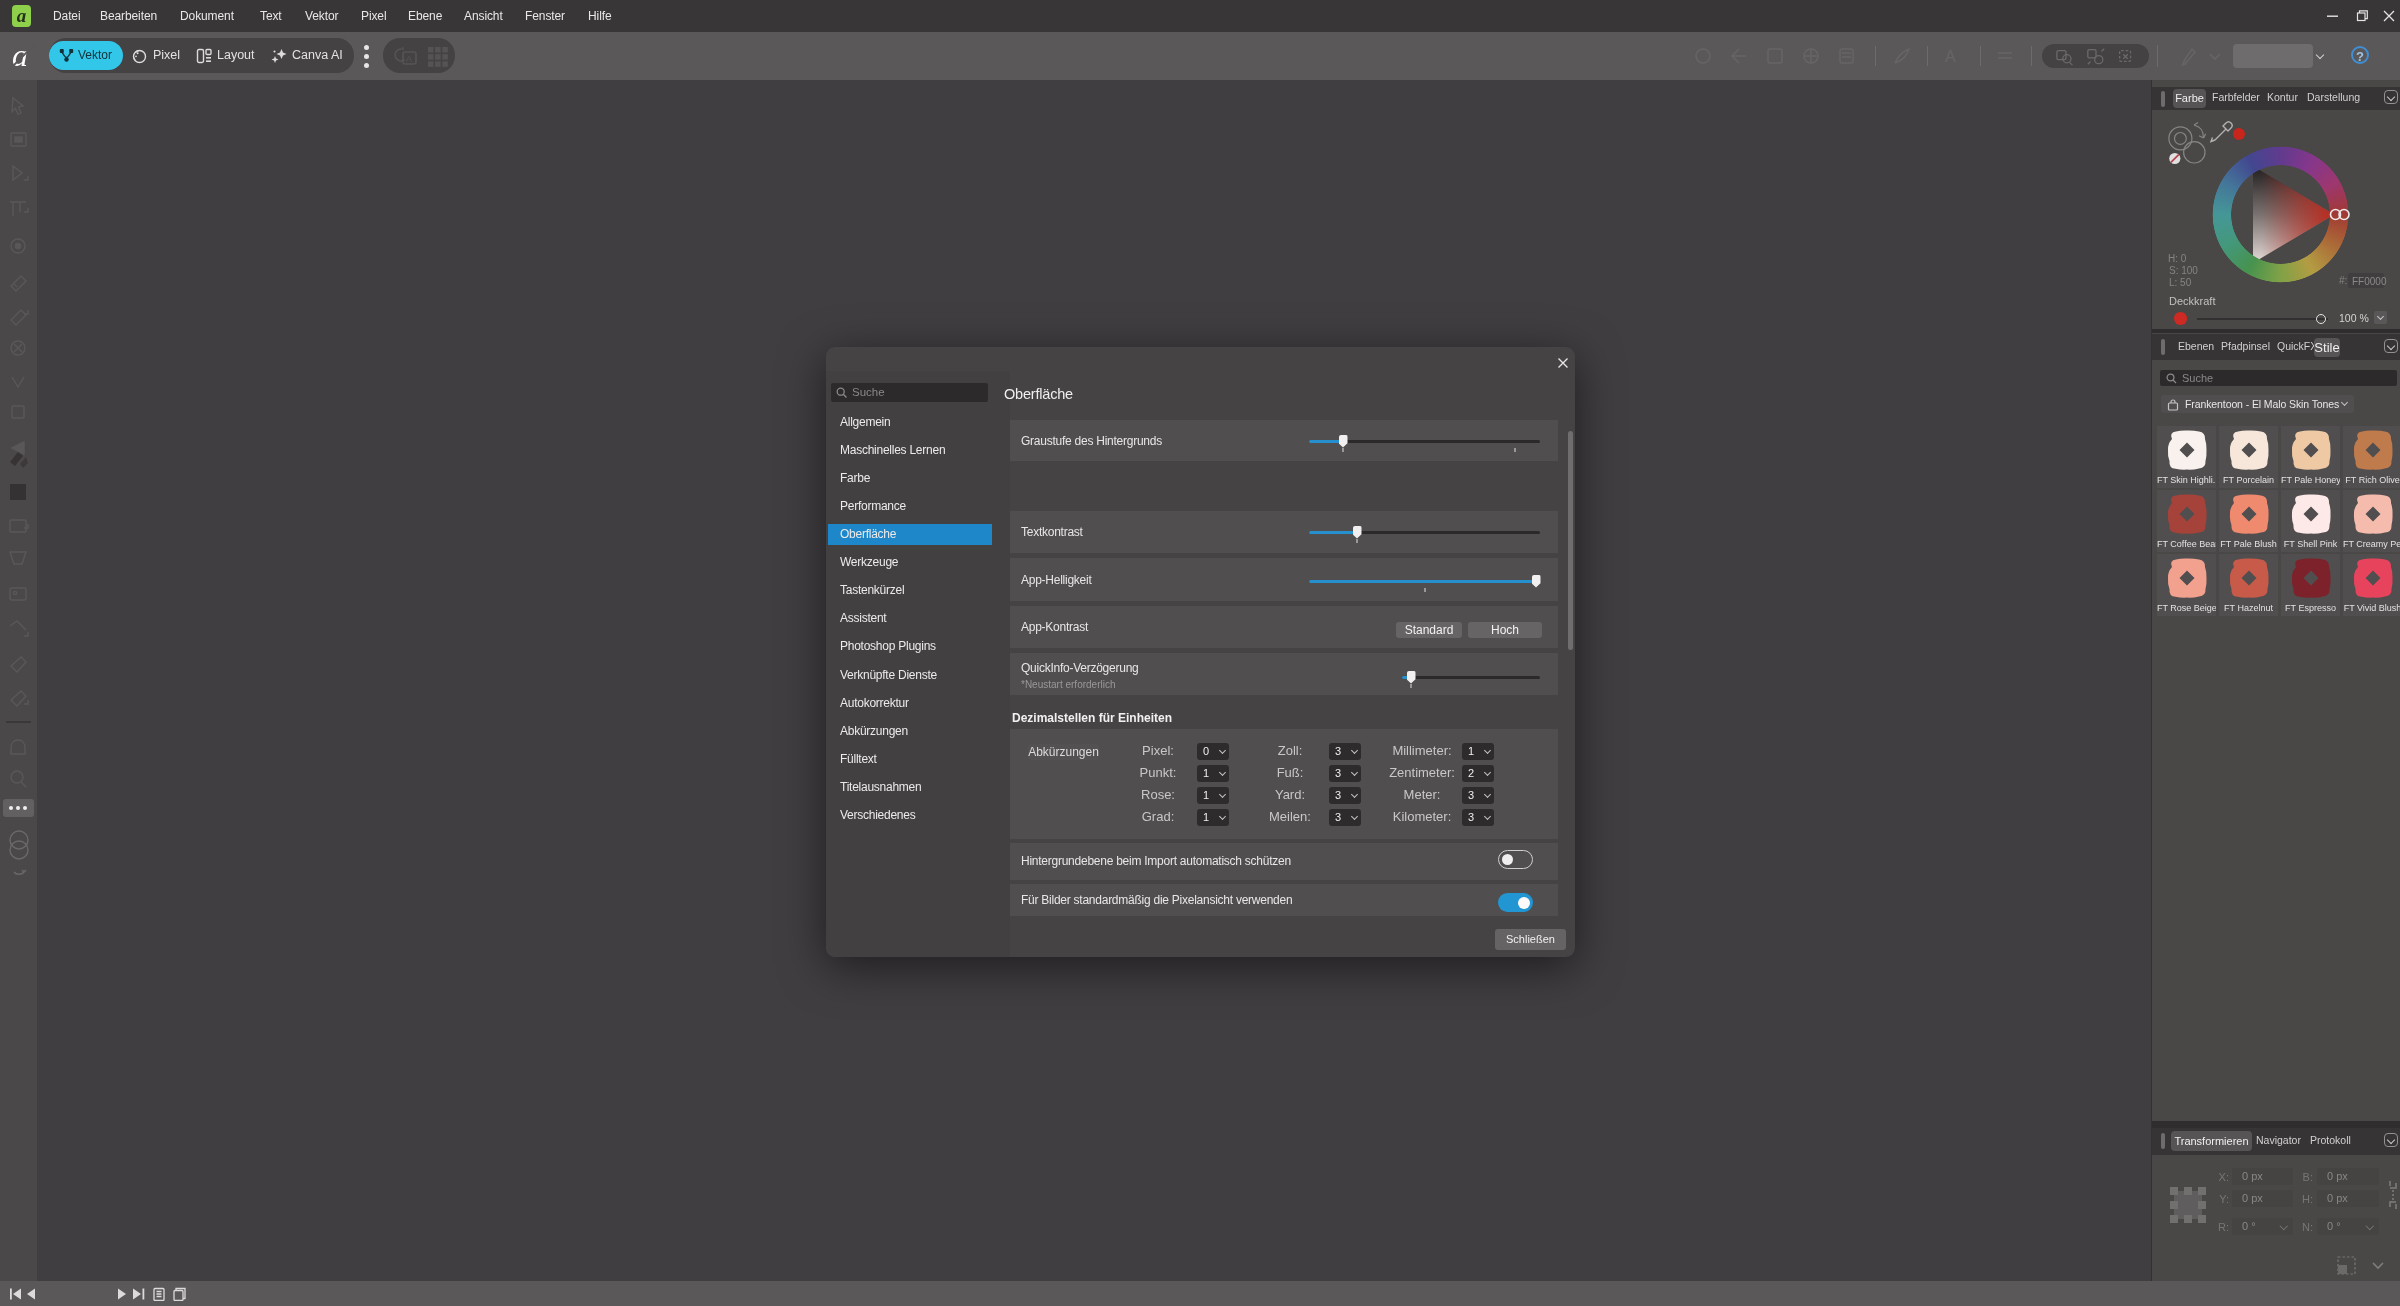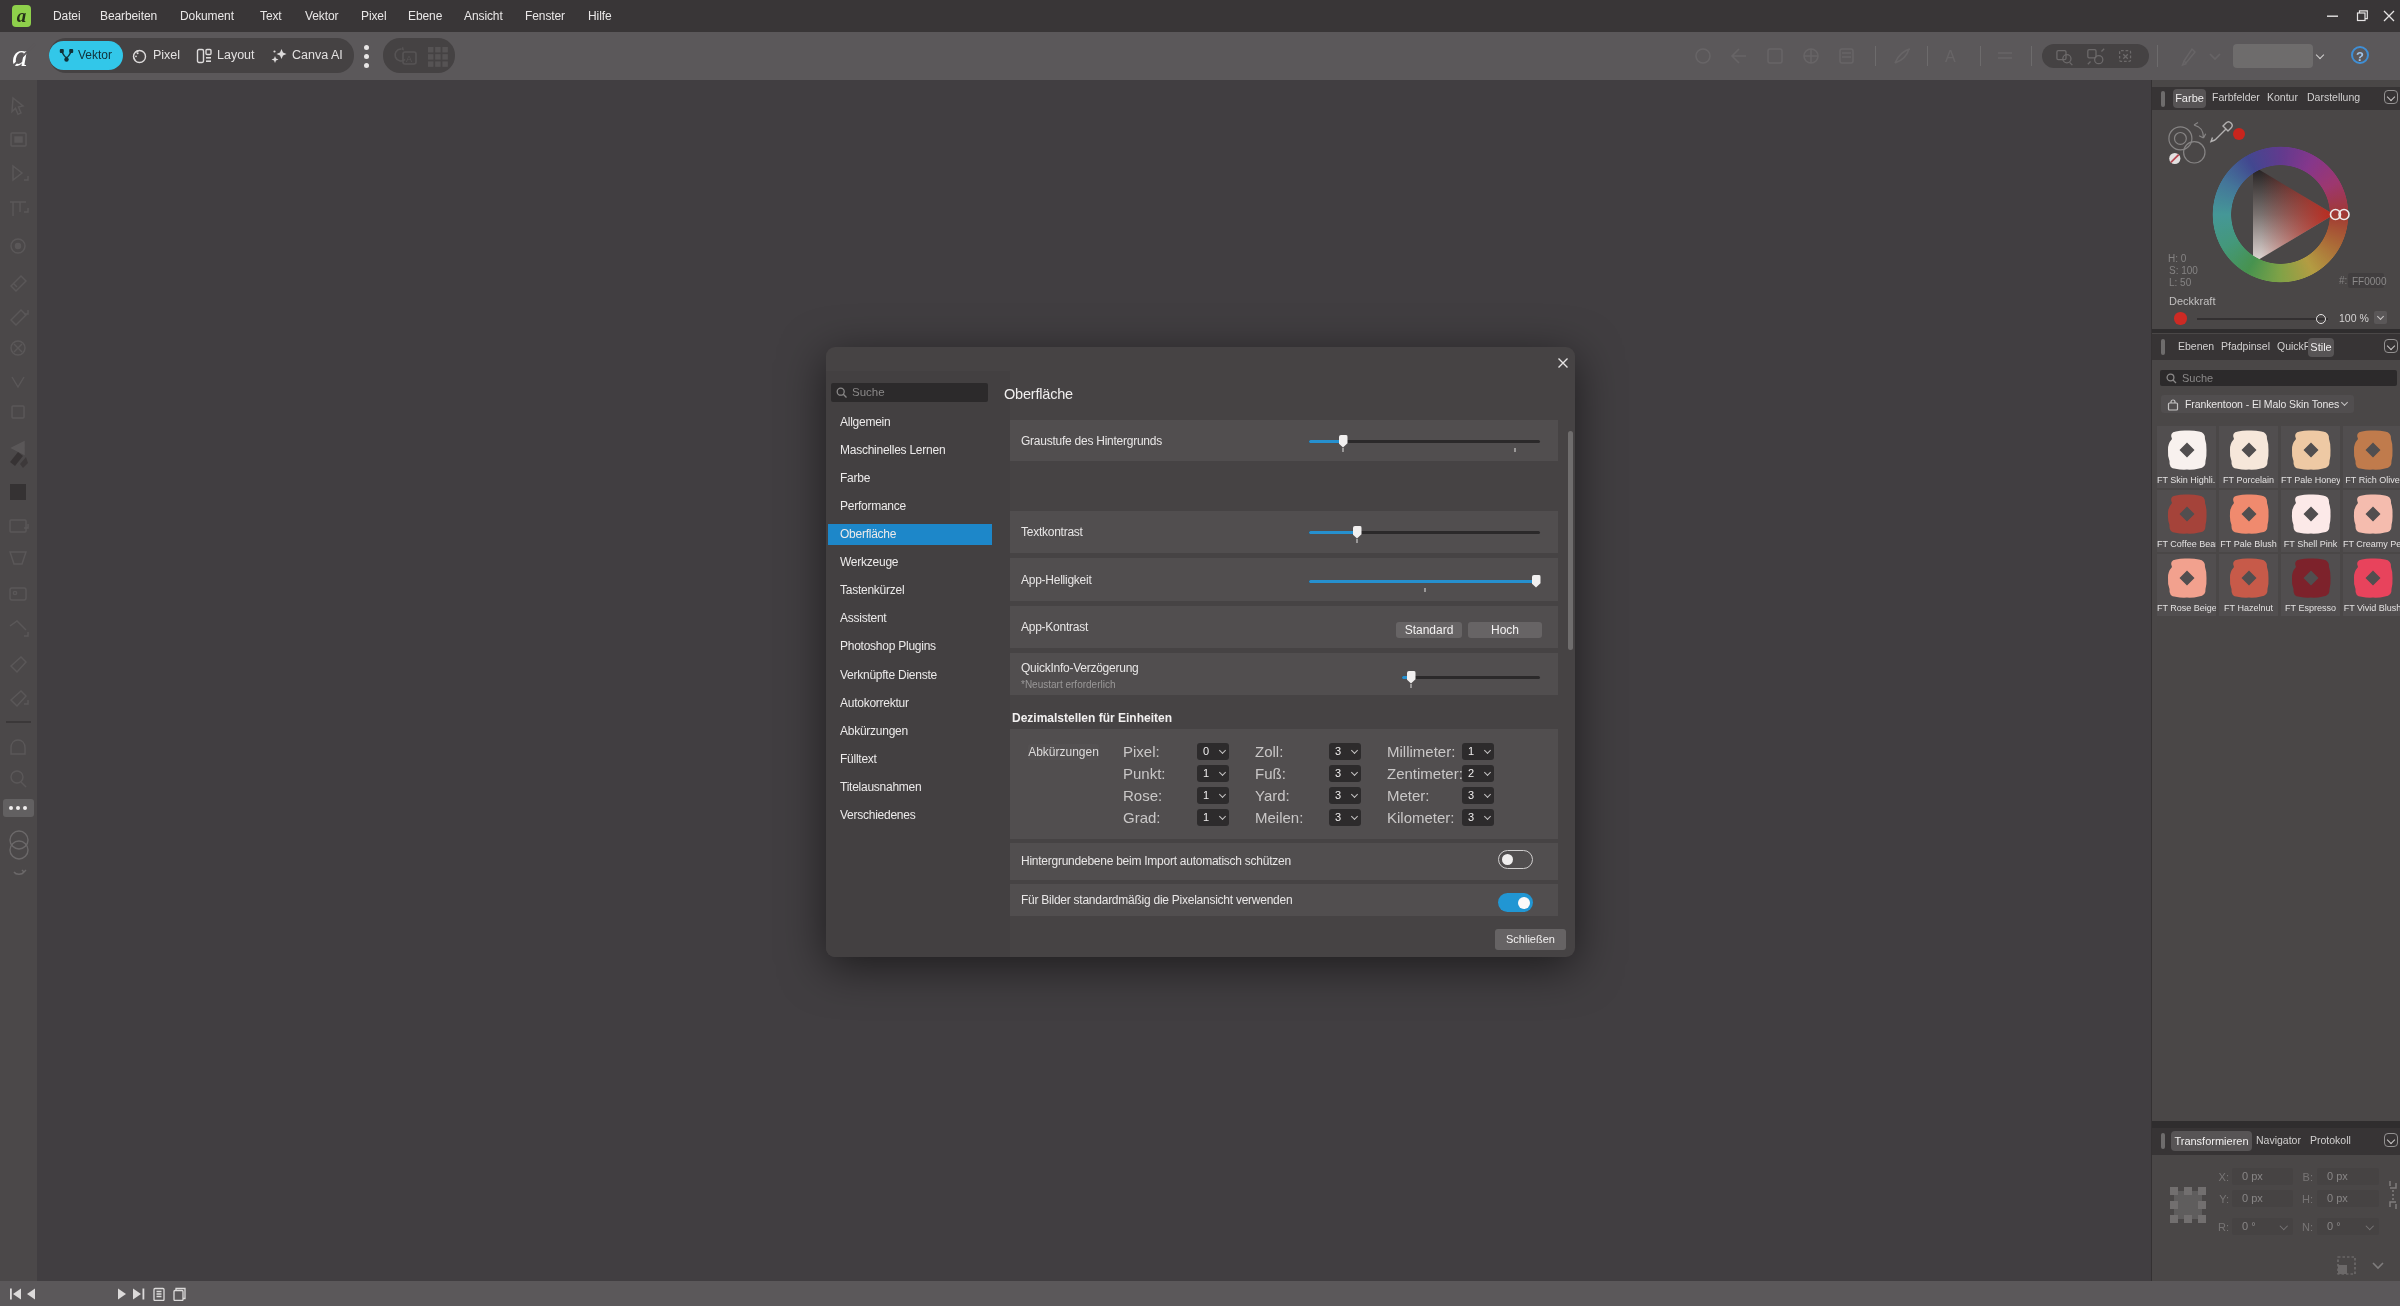--- a/index.html
+++ b/index.html
@@ -43,21 +43,21 @@
 #dlgtitle { position:absolute; left:0; top:0; width:749px; height:24px; text-align:center; color:#e8e6e6; font-size:12.5px; line-height:26px; }
 .row { position:absolute; left:184px; width:548px; background:#514e4f; }
 .rowlabel { position:absolute; left:11px; color:#e8e6e6; font-size:12px; letter-spacing:-0.25px; }
 .track { position:absolute; height:3px; background:#2b292a; border-radius:2px; }
 .fill { position:absolute; height:3px; background:#2690cf; border-radius:2px; }
 .handle { position:absolute; width:9px; height:13px; background:#f1efef; clip-path:polygon(0 0,100% 0,100% 68%,50% 100%,0 68%); border-radius:2px; }
 .tick { position:absolute; width:2px; height:4px; background:#999797; }
 .btn { position:absolute; background:#676465; border-radius:3px; color:#f3f1f1; font-size:12px; text-align:center; }
 .ddbox { position:absolute; width:32px; height:17px; background:#2d2b2c; border-radius:3px; color:#f0eeee; font-size:11px; line-height:17px; padding-left:6px; }
 .ddbox:after { content:""; position:absolute; right:4px; top:5px; width:4px; height:4px; border-right:1.5px solid #c5c3c3; border-bottom:1.5px solid #c5c3c3; transform:rotate(45deg); }
-.ddlabel { position:absolute; color:#c9c7c7; font-size:15px; text-align:left; }
+.ddlabel { position:absolute; color:#c9c7c7; font-size:13px; text-align:center; }
 .tlabel { position:absolute; color:#b5b3b3; font-size:11px; width:16px; text-align:right; }
 .tfield { position:absolute; height:17px; background:#413e3f; border-radius:2px; color:#dcdada; font-size:11px; line-height:17px; padding-left:10px; }
 .tfield.chev:after { content:""; position:absolute; right:7px; top:5px; width:4.5px; height:4.5px; border-right:1.5px solid #b9b7b7; border-bottom:1.5px solid #b9b7b7; transform:rotate(45deg); }
 #wheelring { position:absolute; left:59.5px; top:65.5px; width:137px; height:137px; border-radius:50%;
   background:conic-gradient(from 90deg, #e03a30, #e07a28 30deg, #ddb82a 60deg, #8fc433 90deg, #3db549 120deg, #35bb8d 150deg, #36b9b9 180deg, #3f8ec6 210deg, #4a52c5 240deg, #7c3fc3 270deg, #b437bd 300deg, #d8368f 330deg, #e03a30 360deg);
   -webkit-mask:radial-gradient(circle closest-side, transparent 71.5%, #000 72.5%, #000 98.5%, transparent 99.5%);
   mask:radial-gradient(circle closest-side, transparent 71.5%, #000 72.5%, #000 98.5%, transparent 99.5%); filter:saturate(0.74) brightness(0.85); }
 .cell { position:absolute; width:59px; height:62px; background:#514e4f; }
 .cell svg { position:absolute; left:7.5px; top:2px; }
 .cell .cl { position:absolute; left:0; top:49px; width:59px; text-align:center; color:#e4e2e2; font-size:9px; white-space:nowrap; overflow:hidden; }
@@ -318,21 +318,21 @@
         <div style="position:absolute;left:3.5px;top:2.5px;width:5px;height:5px;border-right:1.5px solid #c9c7c7;border-bottom:1.5px solid #c9c7c7;transform:rotate(45deg)"></div>
       </div>
     </div>
     <div class="abs" style="left:0;top:249px;width:249px;height:4px;background:#2f2d2e"></div>
 
     <div class="tabrow" style="top:254px;height:26px">
       <div class="grip" style="left:9px;top:5px;height:16px"></div>
       <div class="tabtext" style="left:26px;top:6px">Ebenen</div>
       <div class="tabtext" style="left:69px;top:6px">Pfadpinsel</div>
       <div class="tabtext" style="left:125px;top:6px">QuickFX</div>
-      <div class="tabsel" style="position:absolute;left:156px;top:3.5px;width:26px;height:19px;font-size:11px;line-height:19px">Stile</div>
+      <div class="tabsel" style="position:absolute;left:162px;top:3.5px;width:26px;height:19px;font-size:13px;line-height:19px">Stile</div>
       <div class="chevbox" style="left:232px;top:5px"></div>
     </div>
     <div class="abs" style="left:8px;top:290px;width:237px;height:16px;background:#2c2a2b;border-radius:2px">
       <svg class="abs" style="left:6px;top:2.5px" width="11" height="11" viewBox="0 0 11 11">
           <circle cx="4.5" cy="4.5" r="3.4" fill="none" stroke="#8a8888" stroke-width="1.3"></circle>
           <path d="M7 7 l3 3" stroke="#8a8888" stroke-width="1.3"></path>
         </svg>
       <span style="position:absolute;left:22px;top:1.5px;color:#8a8888;font-size:11px">Suche</span>
     </div>
     <div class="abs" style="left:9px;top:315px;width:193px;height:18px;background:#514e4f;border-radius:3px">

